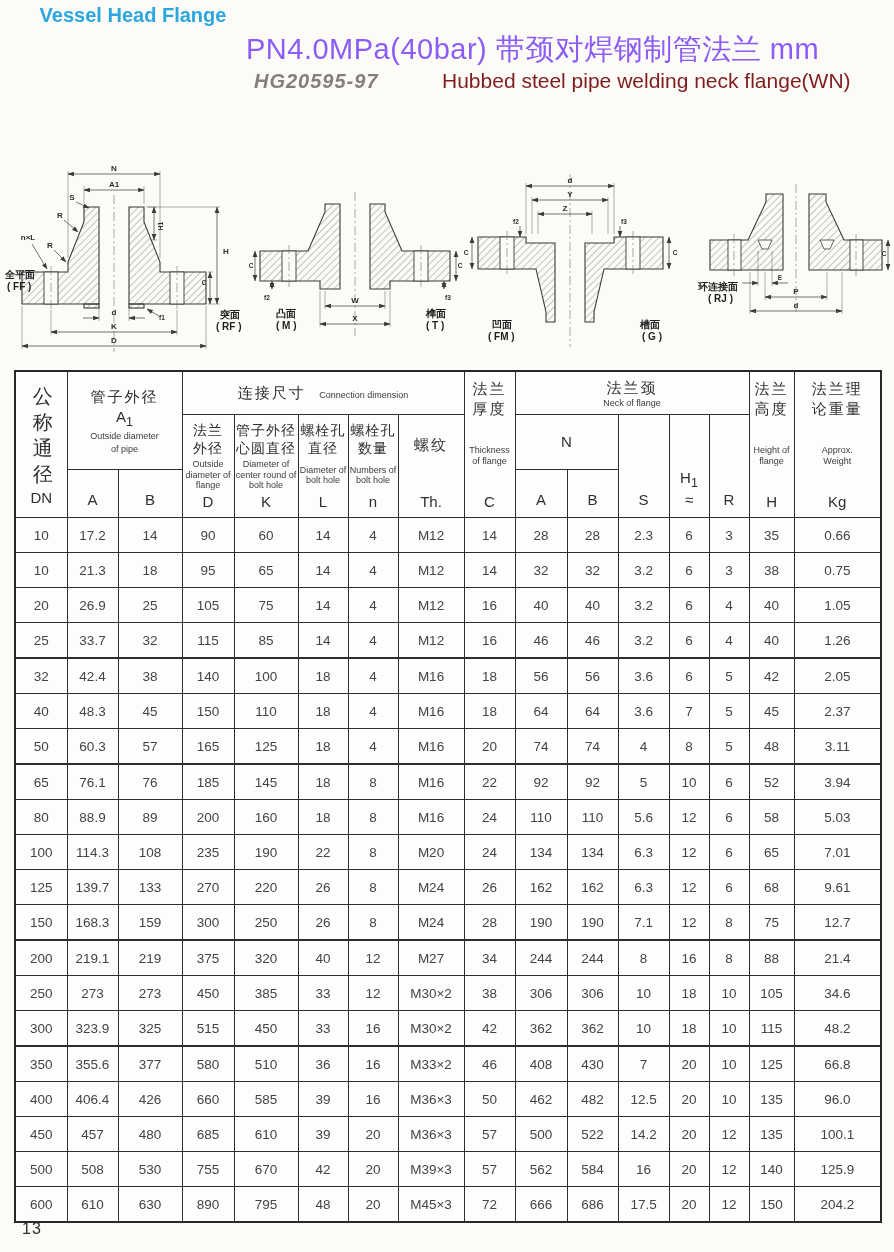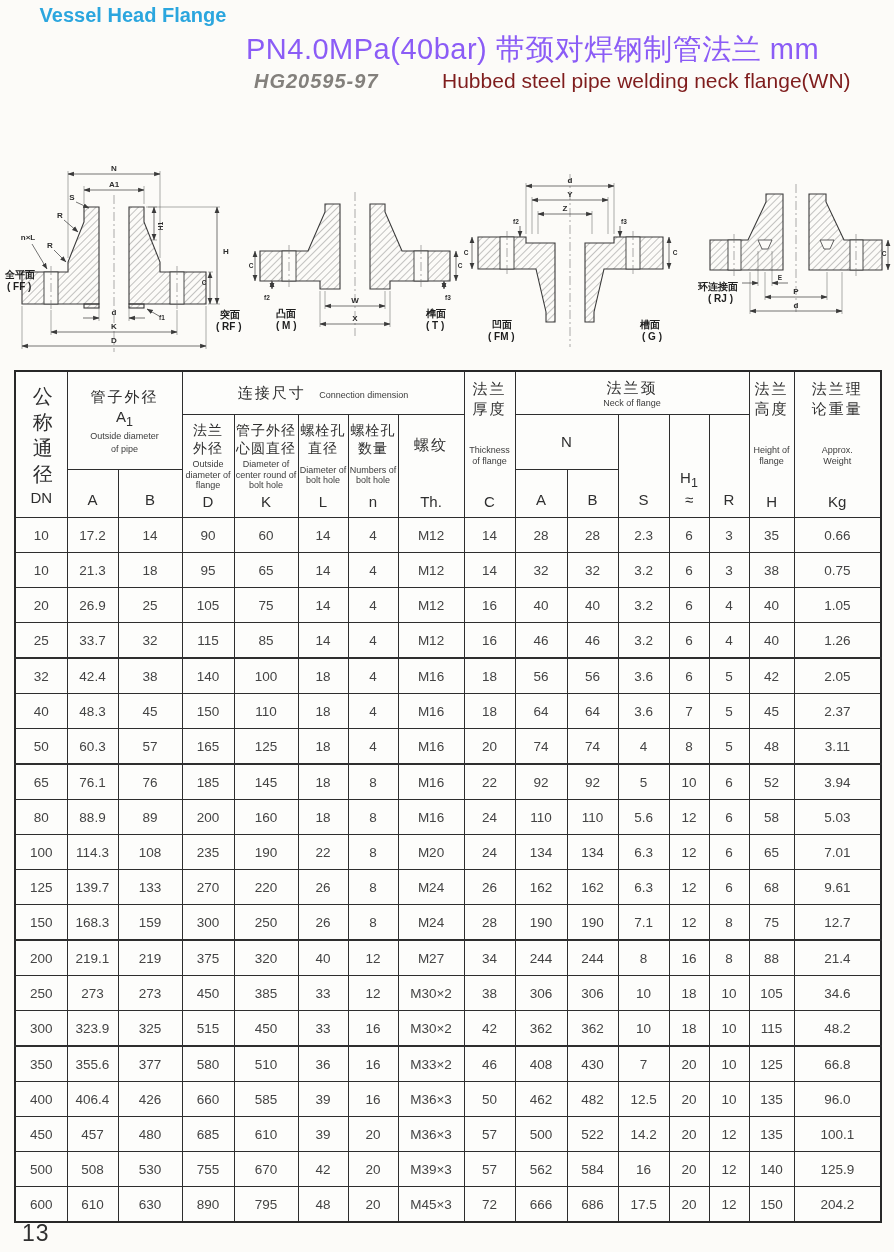--- a/index.html
+++ b/index.html
@@ -43,21 +43,21 @@
   .en{font-size:9px;color:#3c3c3c;line-height:1.15;letter-spacing:0;}
   .letter{font-size:15px;color:#2f2f2f;}
   .stack{display:flex;flex-direction:column;justify-content:space-between;align-items:center;height:100%;box-sizing:border-box;padding:7px 1px 7px;}
   .stack-c{display:flex;flex-direction:column;justify-content:center;align-items:center;height:100%;box-sizing:border-box;gap:2px;}
   .stack-b{display:flex;flex-direction:column;justify-content:flex-end;align-items:center;height:100%;box-sizing:border-box;padding-bottom:9px;gap:1px;}
   .vtext{width:17px;word-break:break-all;font-size:20px;line-height:1.3;color:#2f2f2f;}
   td.bottom{vertical-align:bottom;}
   td.bottom .letter{display:block;padding-bottom:9px;}
   tr.data td{height:34px;font-size:13.5px;color:#444;}
   tr.group-end td{border-bottom-width:2px;}
-  .pagenum{position:absolute;left:22px;top:1220px;font-size:23px;color:#2f2f2f;letter-spacing:1px;}
+  .pagenum{position:absolute;left:22px;top:1220px;font-size:16px;color:#2f2f2f;letter-spacing:1px;}
 </style>
 </head>
 <body>
 
 <div class="logo">
   <div class="tagline" style="color:#2ba6de">Vessel Head Flange</div>
 </div>
 <div class="title-cn">PN4.0MPa(40bar) 带颈对焊钢制管法兰  mm</div>
 <div class="std">HG20595-97</div>
 <div class="title-en">Hubbed steel pipe welding neck flange(WN)</div>

